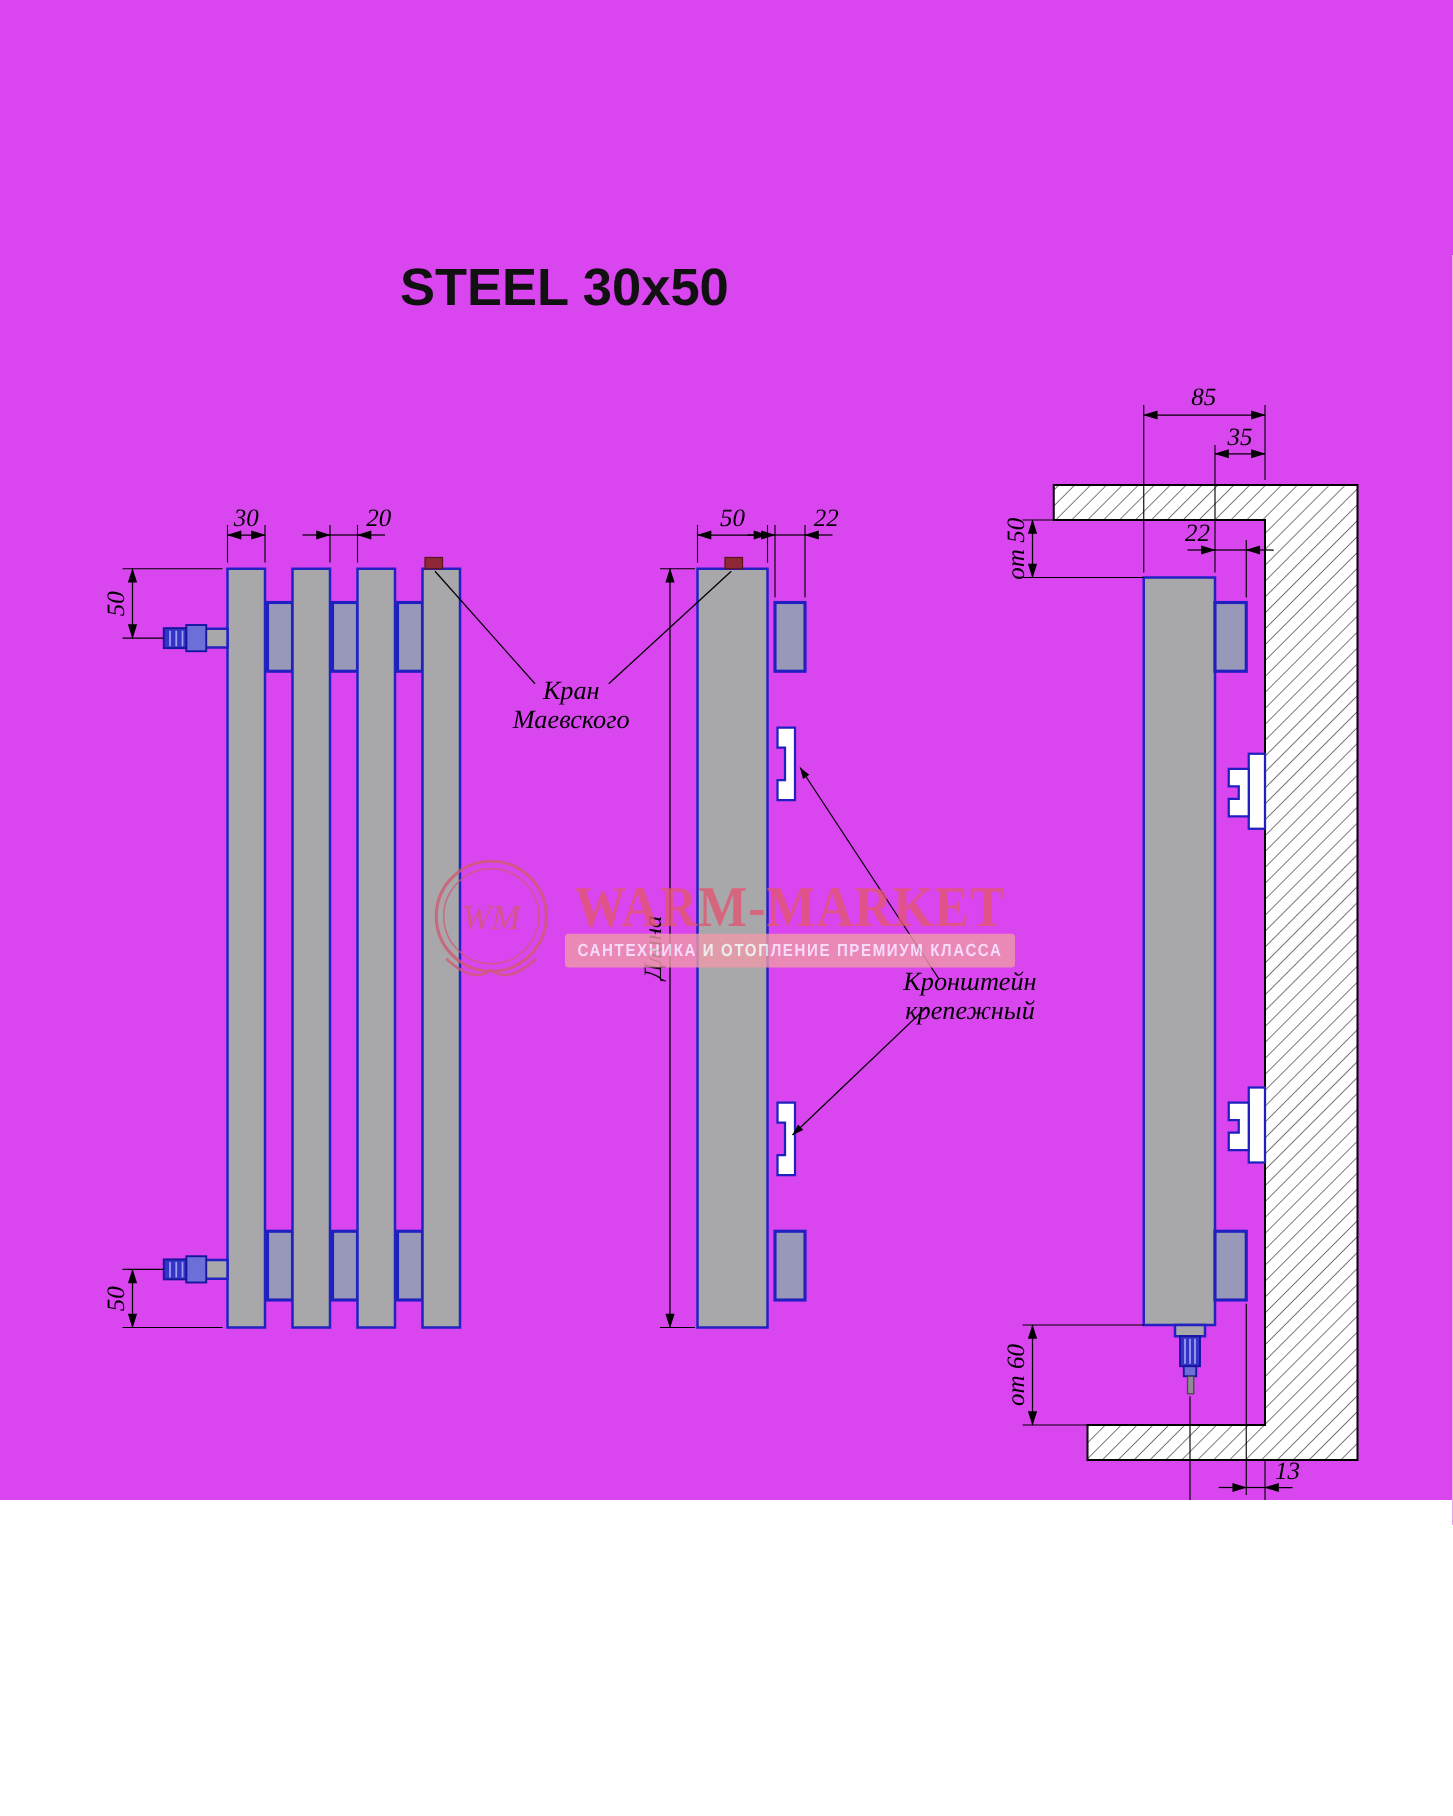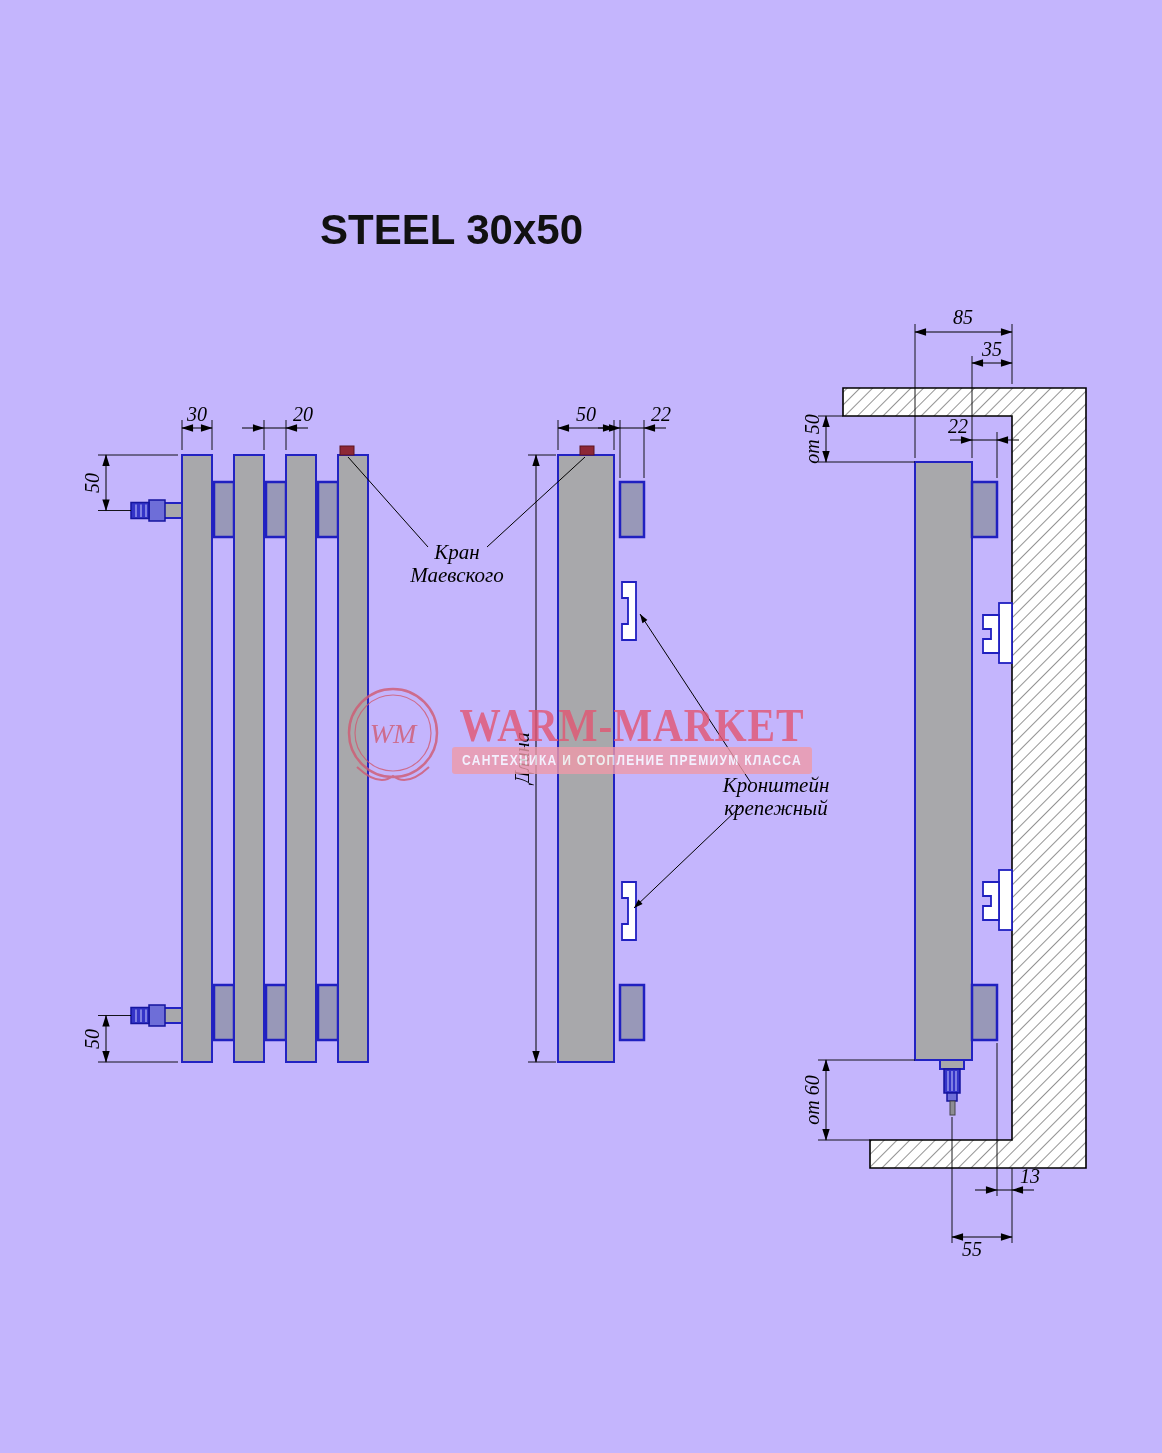--- a/index.html
+++ b/index.html
@@ -1,16 +1,16 @@
 <!DOCTYPE html>
 <html><head>
 <meta charset="utf-8">
 <style>
   html,body { margin:0; padding:0; background:#ffffff; }
-  .page { position:relative; width:1162px; height:1453px; background:#c4b5fd; overflow:hidden;
+  .page { position:relative; width:1162px; height:1200px; background:#d946ef; overflow:hidden;
           font-family:"Liberation Sans", sans-serif; }
   svg { position:absolute; left:0; top:0; }
   .ln   { stroke:#000; stroke-width:1; fill:none; }
   .lnx  { stroke:#000; stroke-width:0.9; fill:none; }
   .wallol { stroke:#000; stroke-width:1.6; }
   .tube { fill:#a8a8ab; stroke:#2222c2; stroke-width:2; }
   .collector { fill:#9898b8; stroke:#2020c0; stroke-width:2.5; }
   .bracket-plate { fill:#ffffff; stroke:#2020c0; stroke-width:1.8; }
   .fit-dark { fill:#3434c8; stroke:#15159e; stroke-width:1.5; }
   .fit-mid  { fill:#6e6ed8; stroke:#15159e; stroke-width:1.5; }

